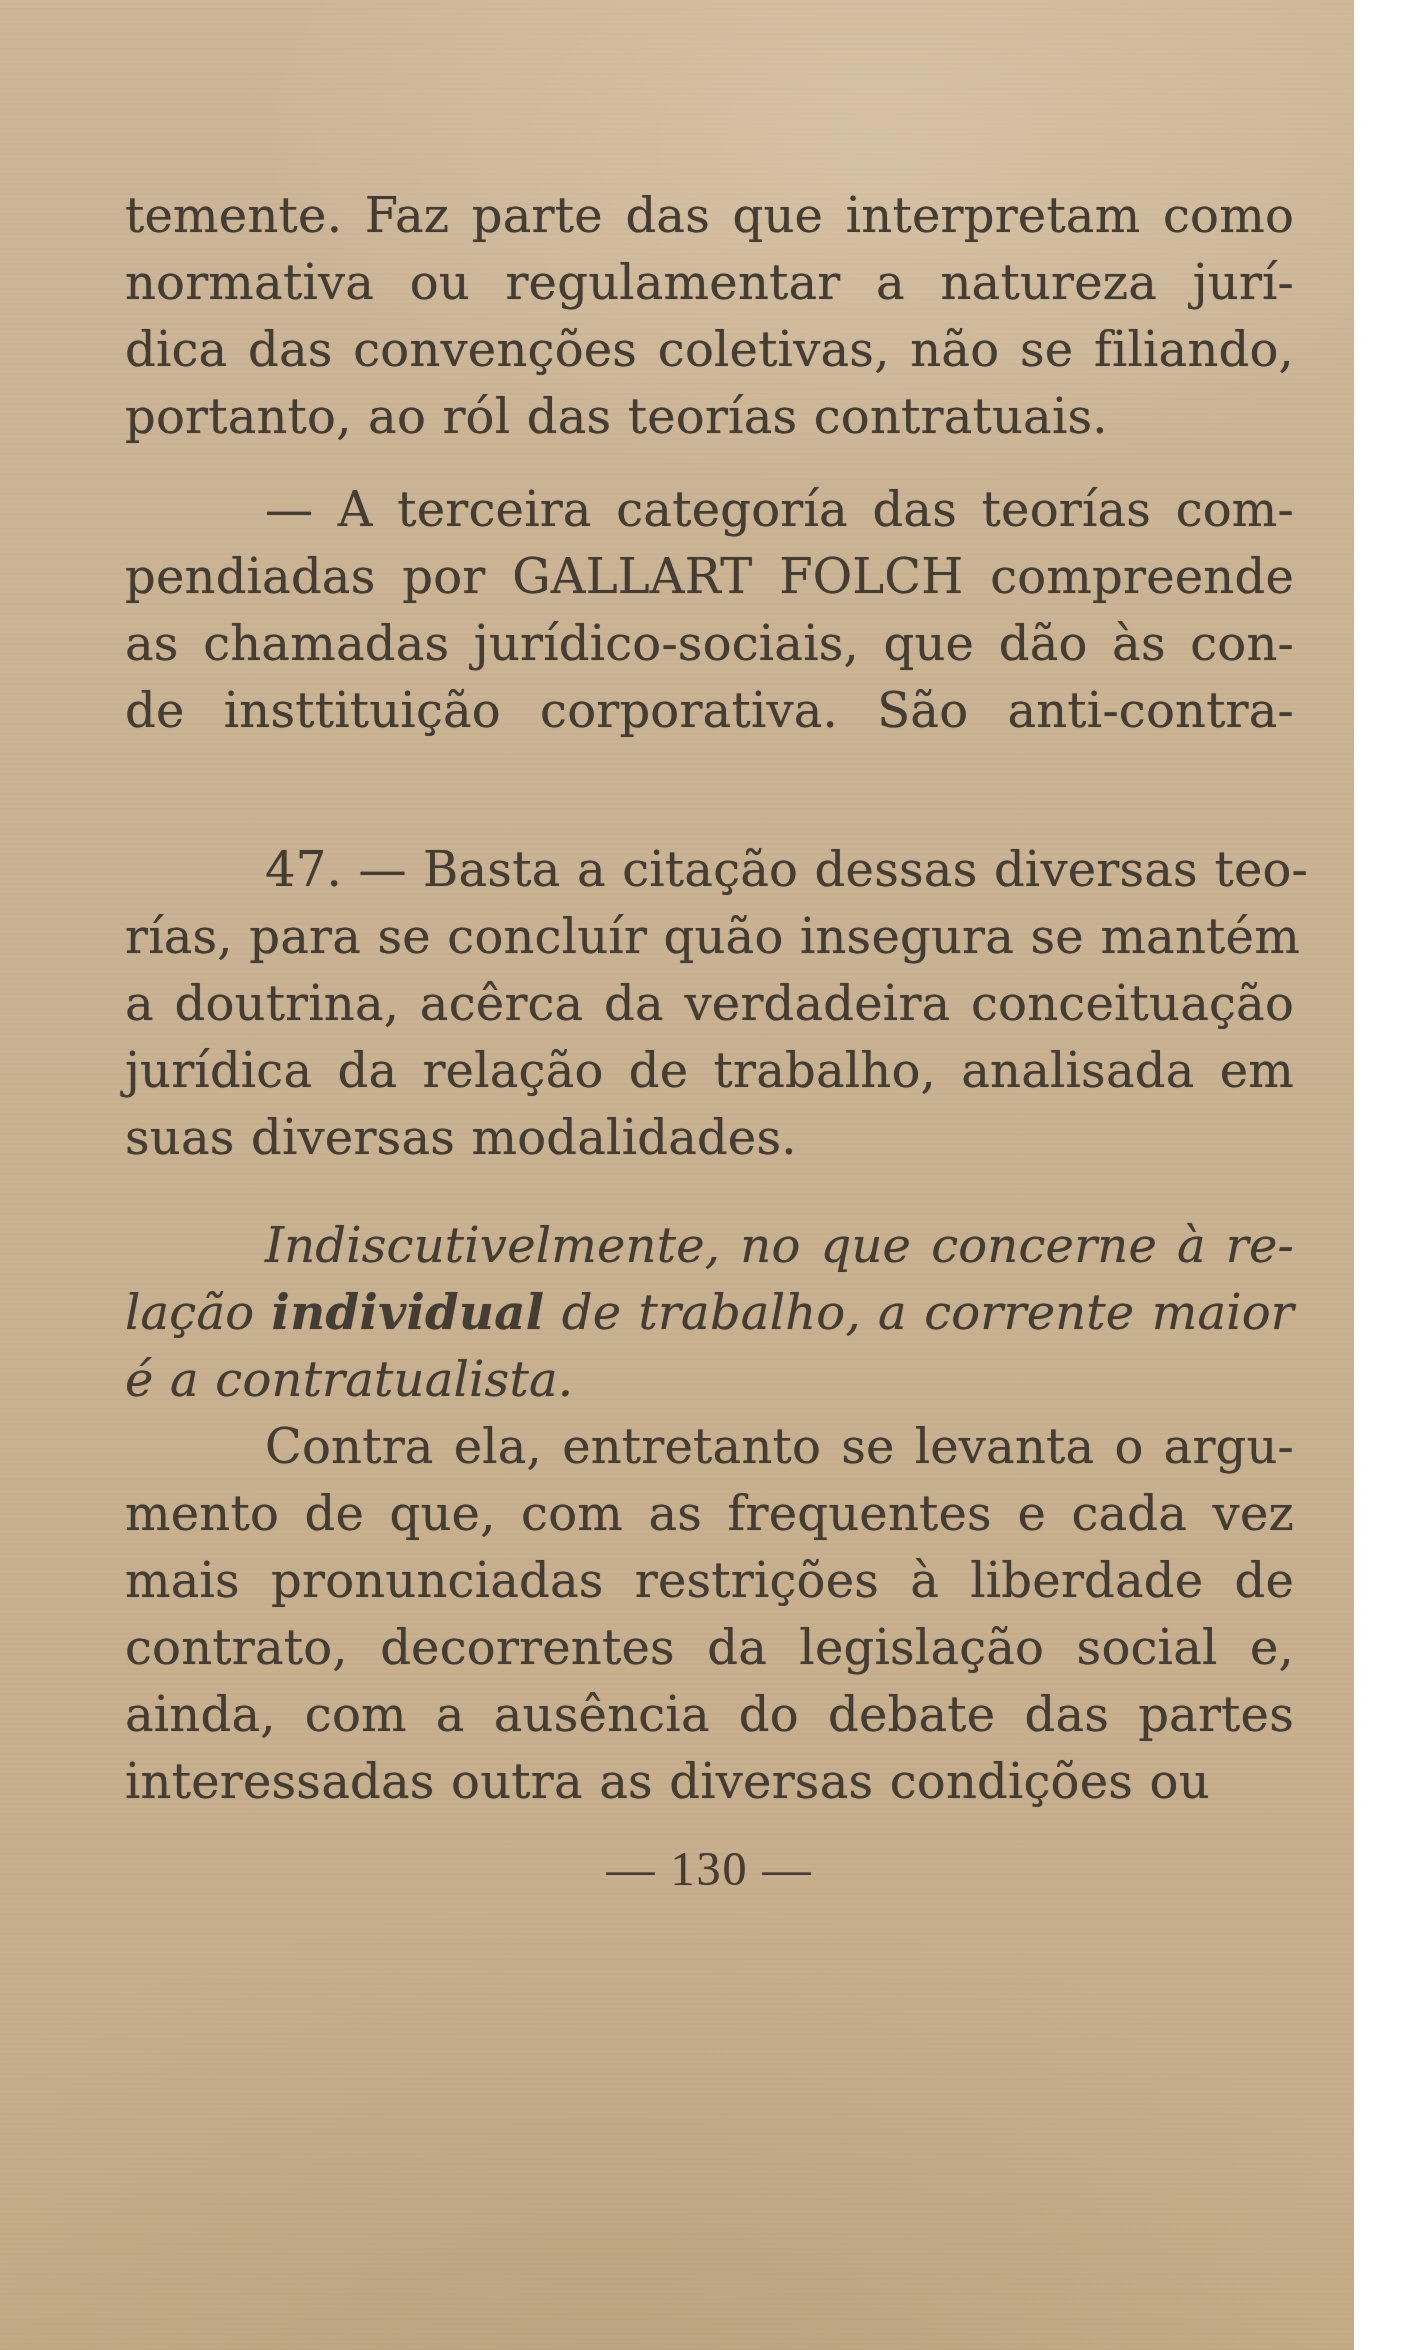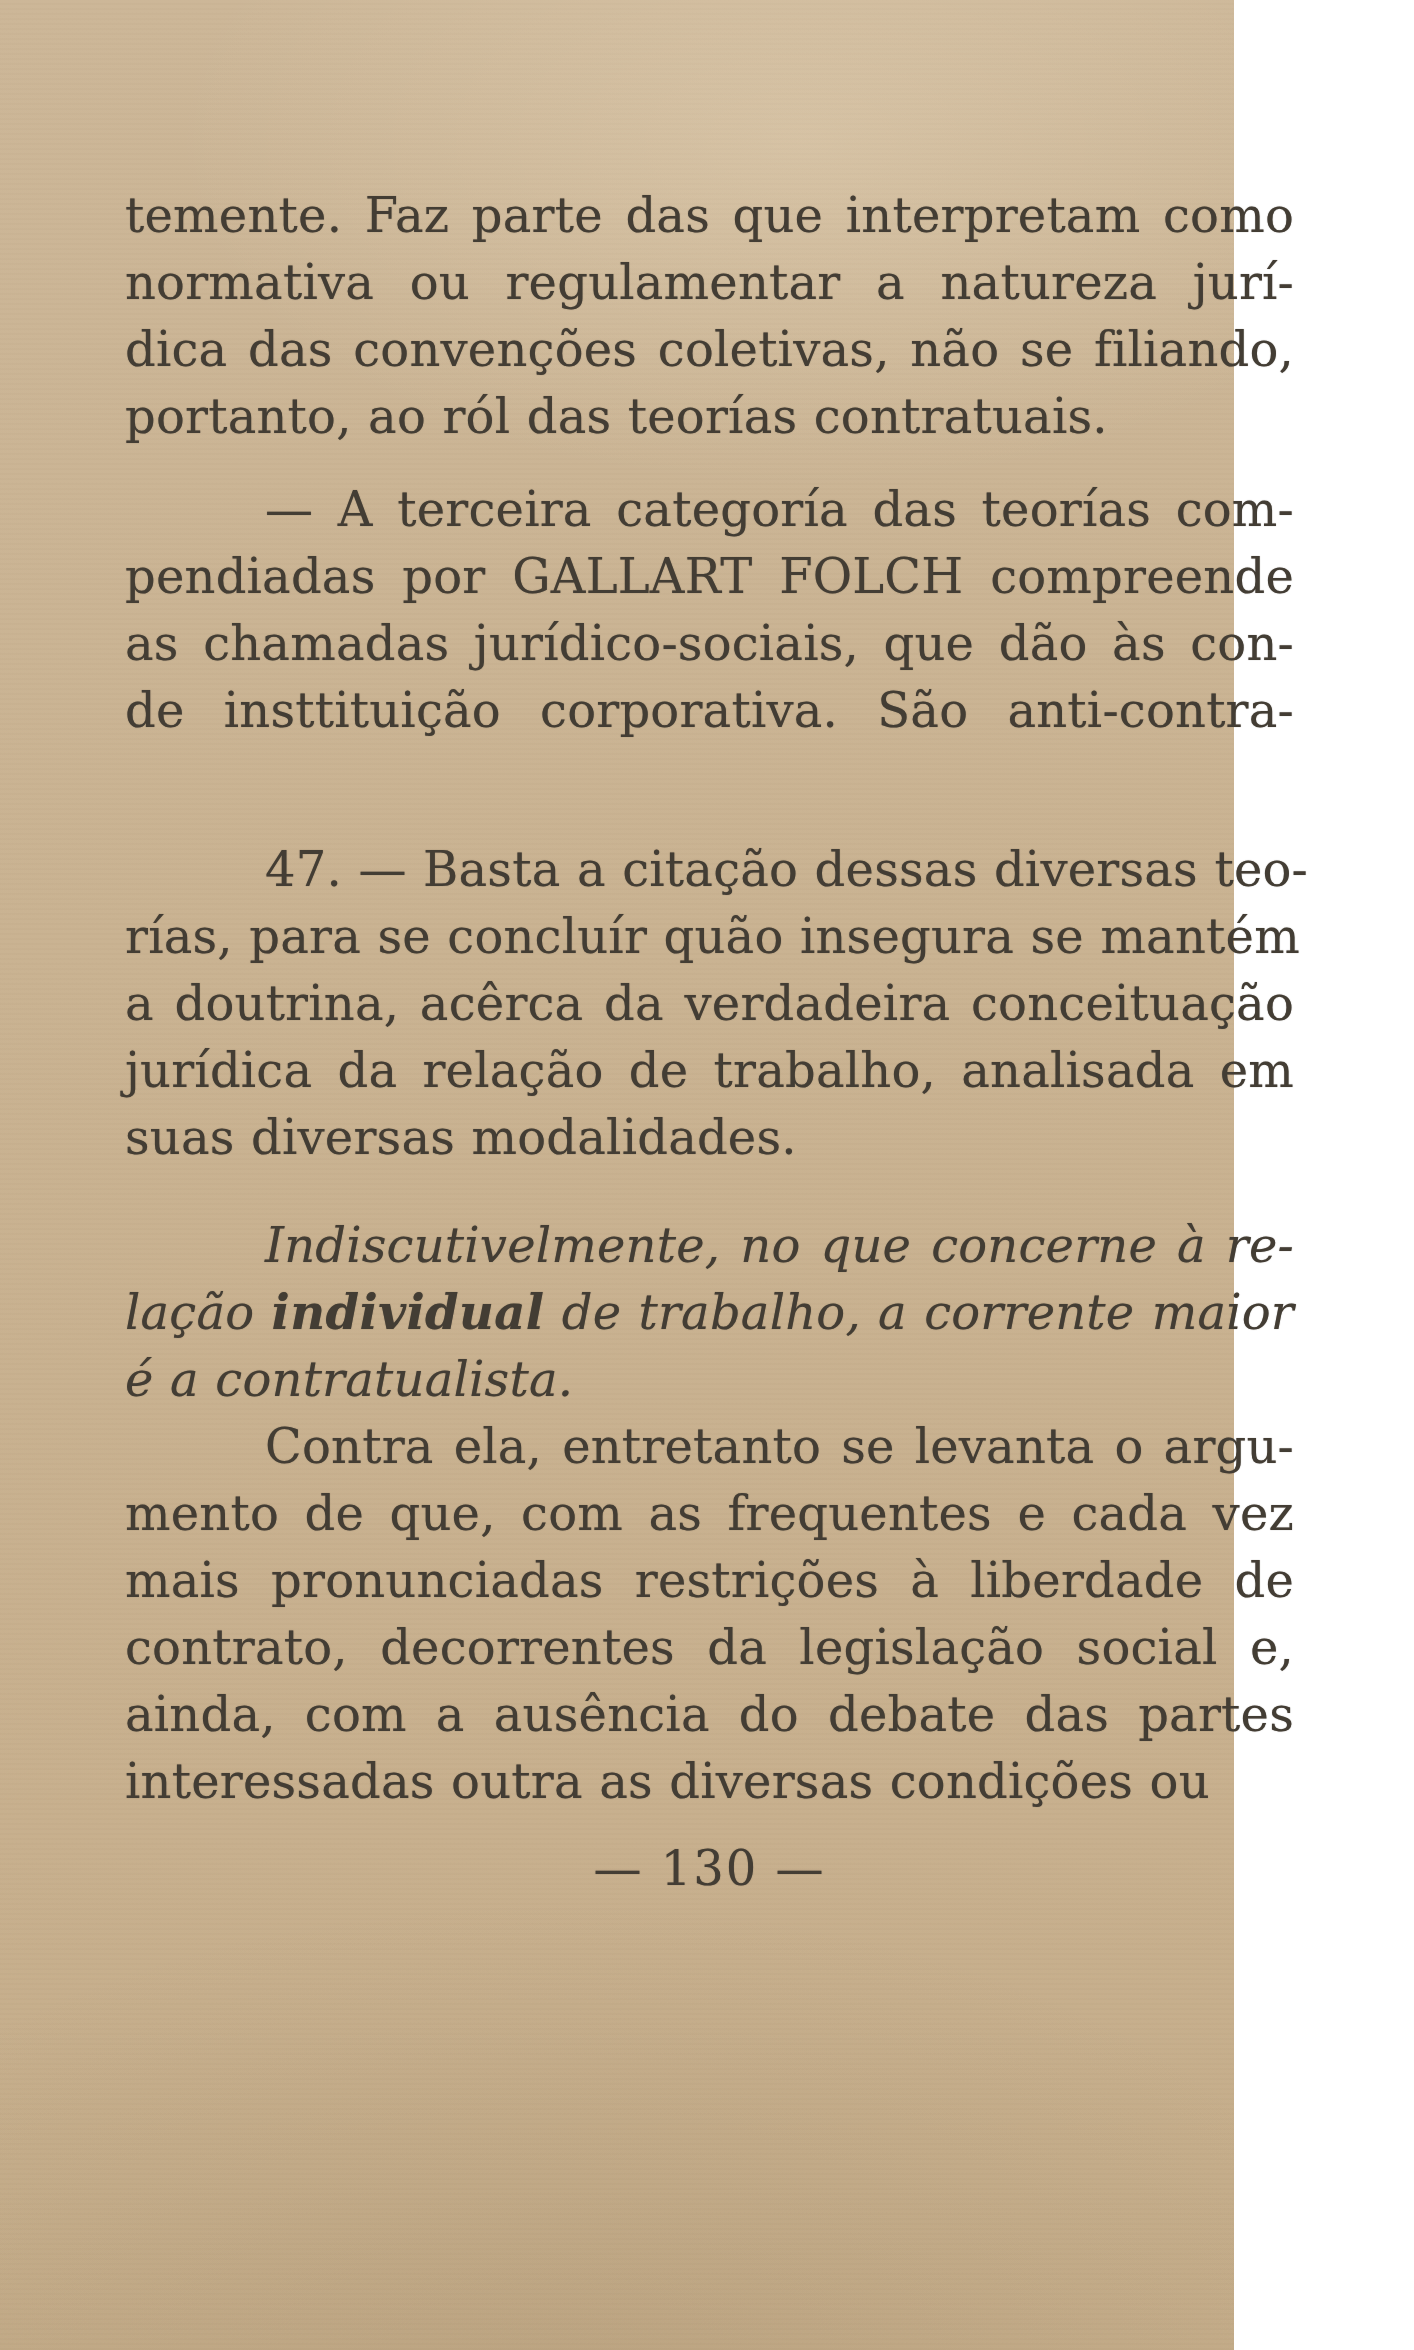--- a/index.html
+++ b/index.html
@@ -4,21 +4,21 @@
 <style>
   html, body {
     margin: 0;
     padding: 0;
     width: 1414px;
     height: 2350px;
     overflow: hidden;
   }
   .page {
     position: relative;
-    width: 1234px;
+    width: 1354px;
     height: 2350px;
     box-sizing: border-box;
     padding: 182px 120px 0 125px;
     background:
       radial-gradient(ellipse 900px 500px at 65% 6%, rgba(255, 244, 220, 0.20), rgba(255,244,220,0) 70%),
       radial-gradient(ellipse 1200px 700px at 45% 102%, rgba(110, 86, 55, 0.10), rgba(110,86,55,0) 72%),
       repeating-linear-gradient(0deg, rgba(90, 70, 40, 0.014) 0px, rgba(90, 70, 40, 0.014) 2px, rgba(255,255,255,0.012) 2px, rgba(255,255,255,0.012) 5px),
       linear-gradient(180deg, #ccb697 0%, #c9b291 40%, #c7af8d 78%, #c4ac89 100%);
     font-family: "DejaVu Serif", "Liberation Serif", serif;
     color: #433d34;
@@ -53,20 +53,21 @@
   .text-block .para:nth-child(3) { margin-top: 92px; } 
   .text-block .para:nth-child(4) { margin-top: 41px; font-style: italic; }
   .text-block .para:nth-child(5) { }
   .footer {
     width: 1169px;
     margin-top: 20px;
     font-size: 48px;
     line-height: 67px;
     text-align: center;
     letter-spacing: 2px;
+    font-family: Liberation Serif, serif;
   }
 </style>
 </head>
 <body>
 
 <div class="page">
   <div class="text-block">
       <div class="para">
         <div class="line">temente. Faz parte das que interpretam como</div>
         <div class="line">normativa ou regulamentar a natureza jurí-</div>

